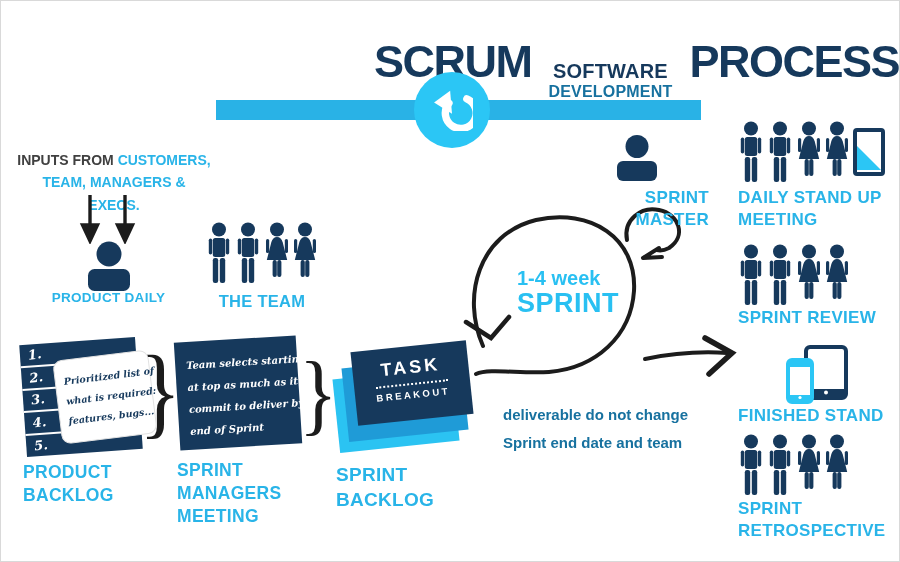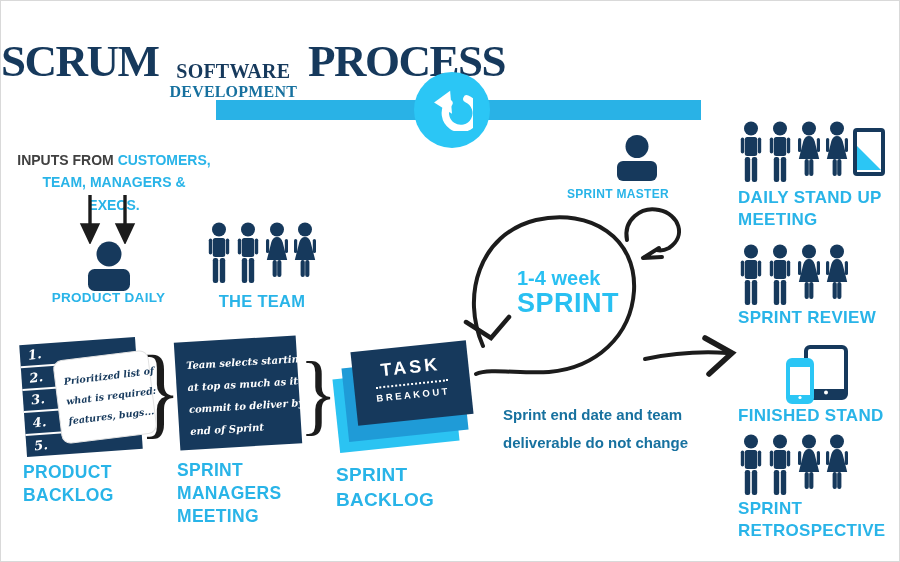--- a/index.html
+++ b/index.html
@@ -2,21 +2,21 @@
 <html><head>
 <meta charset="utf-8">
 <style>
   html,body{margin:0;padding:0;background:#f4f4f4;}
   .canvas{
     position:relative;width:900px;height:562px;margin:0 auto;
     background:#ffffff;border:1px solid #d9d9d9;box-sizing:border-box;
     font-family:"Liberation Sans",sans-serif;overflow:hidden;
   }
   
-  .title{position:absolute;left:0;right:0;top:22px;display:flex;justify-content:flex-start;align-items:center;gap:11px;font-family:Liberation Serif, serif;}
+  .title{position:absolute;left:0;right:0;top:22px;display:flex;justify-content:flex-end;align-items:center;gap:17px;}
   .t-big{font-size:45px;font-weight:bold;color:#16395c;letter-spacing:-1.5px;line-height:1;}
   .t-stack{display:flex;flex-direction:column;align-items:center;gap:3px;line-height:1;padding-top:2px;margin-top:36px;}
   .t-sub-top{font-size:20px;font-weight:bold;color:#16395c;letter-spacing:0.2px;}
   .t-sub-bottom{font-size:16px;font-weight:bold;color:#17719f;letter-spacing:0.2px;}
   .bar{position:absolute;left:215px;top:99px;width:485px;height:20px;background:#29b2e6;}
   .bar-circle{position:absolute;left:413px;top:71px;width:76px;height:76px;border-radius:50%;
     background:#2bc6f5;display:flex;align-items:center;justify-content:center;}
   
   .lbl{position:absolute;color:#29b4e8;font-weight:bold;letter-spacing:0.3px;line-height:1.3;}
   
@@ -179,25 +179,25 @@
   </svg>
   <div class="loop-text">
     <span class="l1">1-4 week</span>
     <span class="l2">SPRINT</span>
   </div>
 
   <svg class="abs" style="left:610px;top:134px" width="52" height="50">
     <circle class="navy" cx="26" cy="11.5" r="11.5"></circle>
     <rect class="navy" x="6" y="26" width="40" height="20" rx="6"></rect>
   </svg>
-  <div class="lbl" style="left:566px;top:186px;width:142px;text-align:left;font-size:12px">SPRINT MASTER</div>
+  <div class="lbl" style="left:566px;top:186px;width:142px;text-align:right;font-size:17px">SPRINT MASTER</div>
 
   <div class="sprint-note">
+    <span>deliverable do not change</span>
     <span>Sprint end date and team</span>
-    <span>deliverable do not change</span>
   </div>
 
   <svg class="abs" style="left:638px;top:328px" width="100" height="52">
     <g fill="none" stroke="#1c1c1c" stroke-linecap="round">
       <path d="M6 30 C35 24 58 22 88 24" stroke-width="4"></path>
       <path d="M66 9 L93 24 L70 45" stroke-width="5.5"></path>
     </g>
   </svg>
 
   <svg class="abs" style="left:737px;top:120px" width="112" height="62" viewBox="0 0 112 62">

